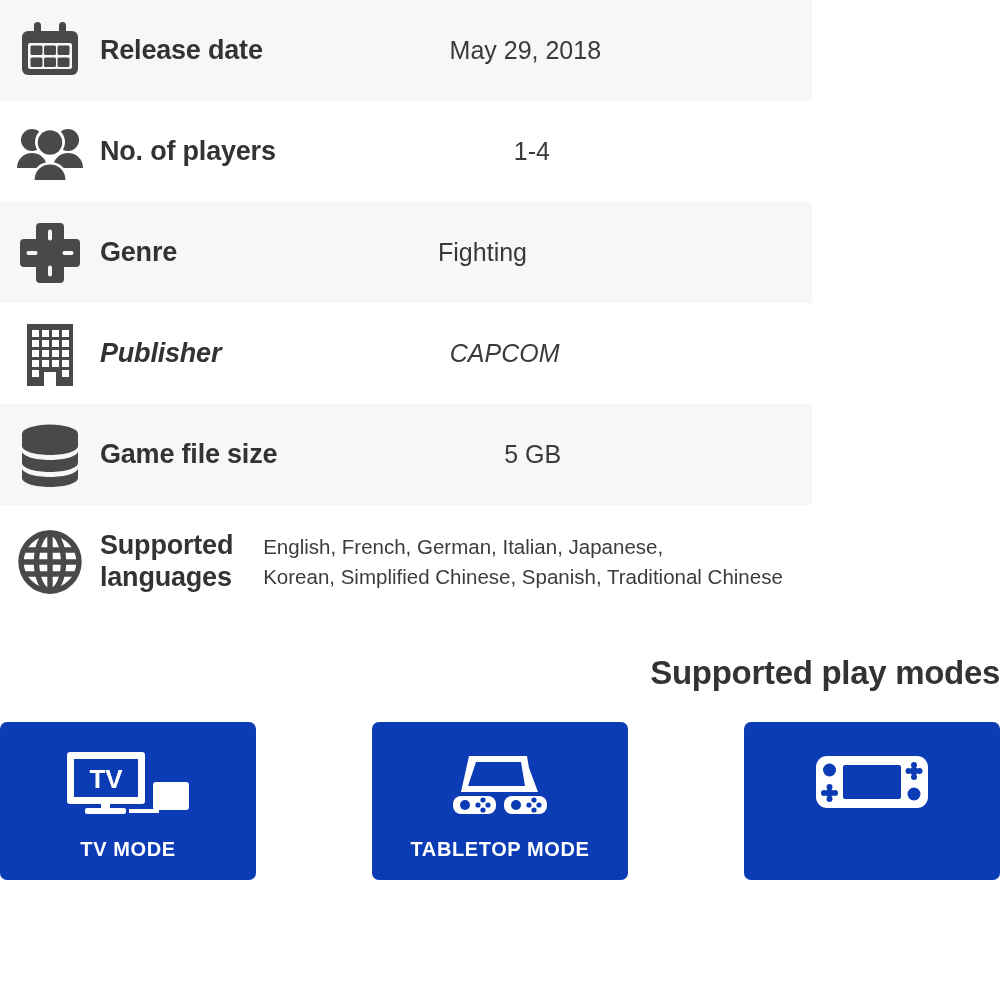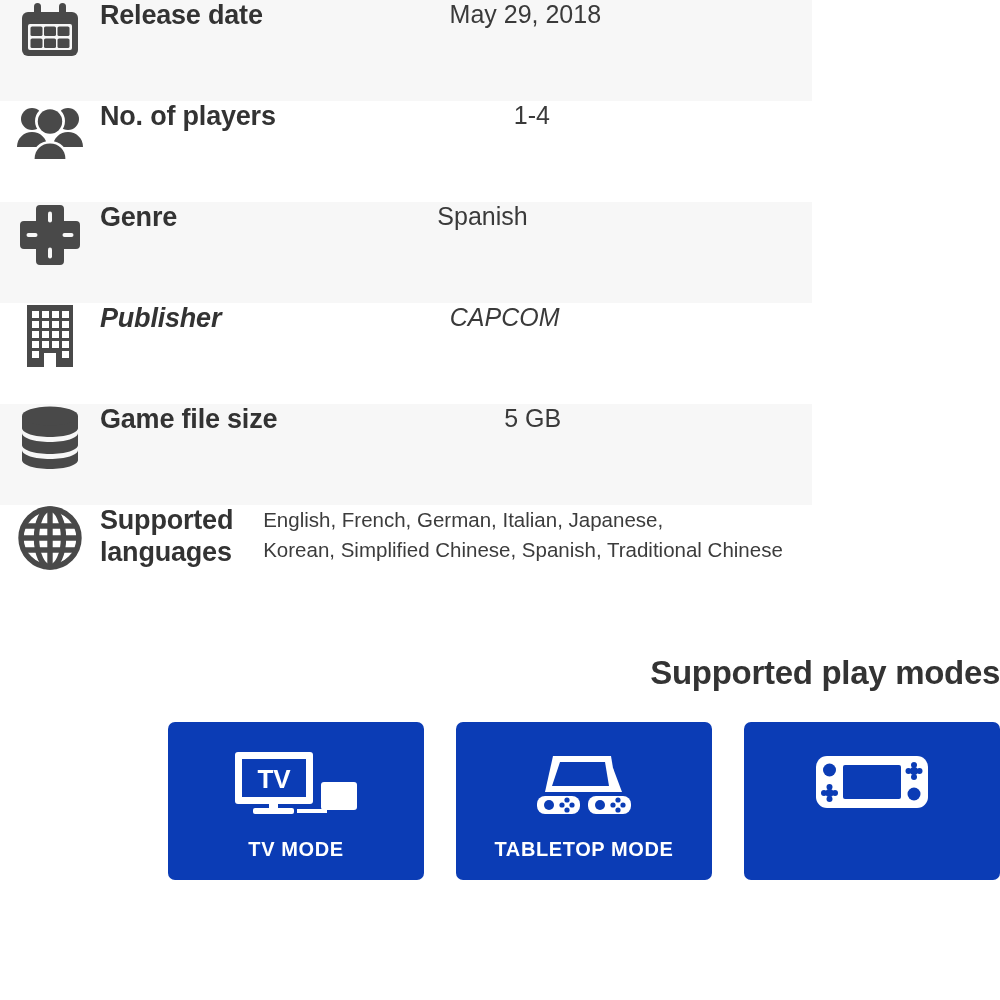--- a/index.html
+++ b/index.html
@@ -9,21 +9,21 @@
     font-family: "Liberation Sans", sans-serif;
     -webkit-font-smoothing: antialiased;
   }
   #page { position: relative; width: 1000px; height: 1000px; overflow: hidden; background:#ffffff; }
 
   
   .spec-table { width: 1000px; }
   .spec-row {
     position: relative;
     display: flex;
-    align-items: flex-start;
+    align-items: center;
     width: 812px;
     box-sizing: border-box;
   }
   .spec-row.alt { background: #f7f7f7; }
   .spec-row.plain { background: #ffffff; }
 
   .row-icon {
     width: 100px;
     min-width: 100px;
     display: flex;
@@ -61,21 +61,21 @@
   .modes-section { width: 1000px; padding-top: 36px; }
   .modes-title {
     text-align: right;
     font-size: 33px;
     font-weight: bold;
     color: #333333;
     letter-spacing: -0.3px;
   }
   .modes-cards {
     display: flex;
-    justify-content: flex-end;
+    justify-content: space-between;
     gap: 32px;
     margin-top: 30px;
   }
   .mode-card {
     width: 256px;
     height: 158px;
     border-radius: 7px;
     background: #0b3cb5;
     display: flex;
     flex-direction: column;
@@ -145,21 +145,21 @@
           <path d="M23 3h20a4 4 0 0 1 4 4v12h12a4 4 0 0 1 4 4v20a4 4 0 0 1-4 4H47v12a4 4 0 0 1-4 4H23a4 4 0 0 1-4-4V47H7a4 4 0 0 1-4-4V23a4 4 0 0 1 4-4h12V7a4 4 0 0 1 4-4z"></path>
           <g fill="#f7f7f7">
             <rect x="31" y="9.5" width="4" height="11" rx="2"></rect>
             <rect x="31" y="45.5" width="4" height="11" rx="2"></rect>
             <rect x="9.5" y="31" width="11" height="4" rx="2"></rect>
             <rect x="45.5" y="31" width="11" height="4" rx="2"></rect>
           </g>
         </svg>
       </div>
       <div class="row-label">Genre</div>
-      <div class="row-value">Spanish</div>
+      <div class="row-value">Fighting</div>
     </div>
 
     <div class="spec-row plain" style="height:101px;font-style:italic;">
       <div class="row-icon">
         <svg width="54" height="64" viewBox="0 0 54 64" fill="#494949">
           <path d="M4 2h46v62H33V50H21v14H4z"></path>
           <g fill="#ffffff">
             <rect x="9" y="8" width="7" height="7"></rect>
               <rect x="19" y="8" width="7" height="7"></rect>
             <rect x="29" y="8" width="7" height="7"></rect>

